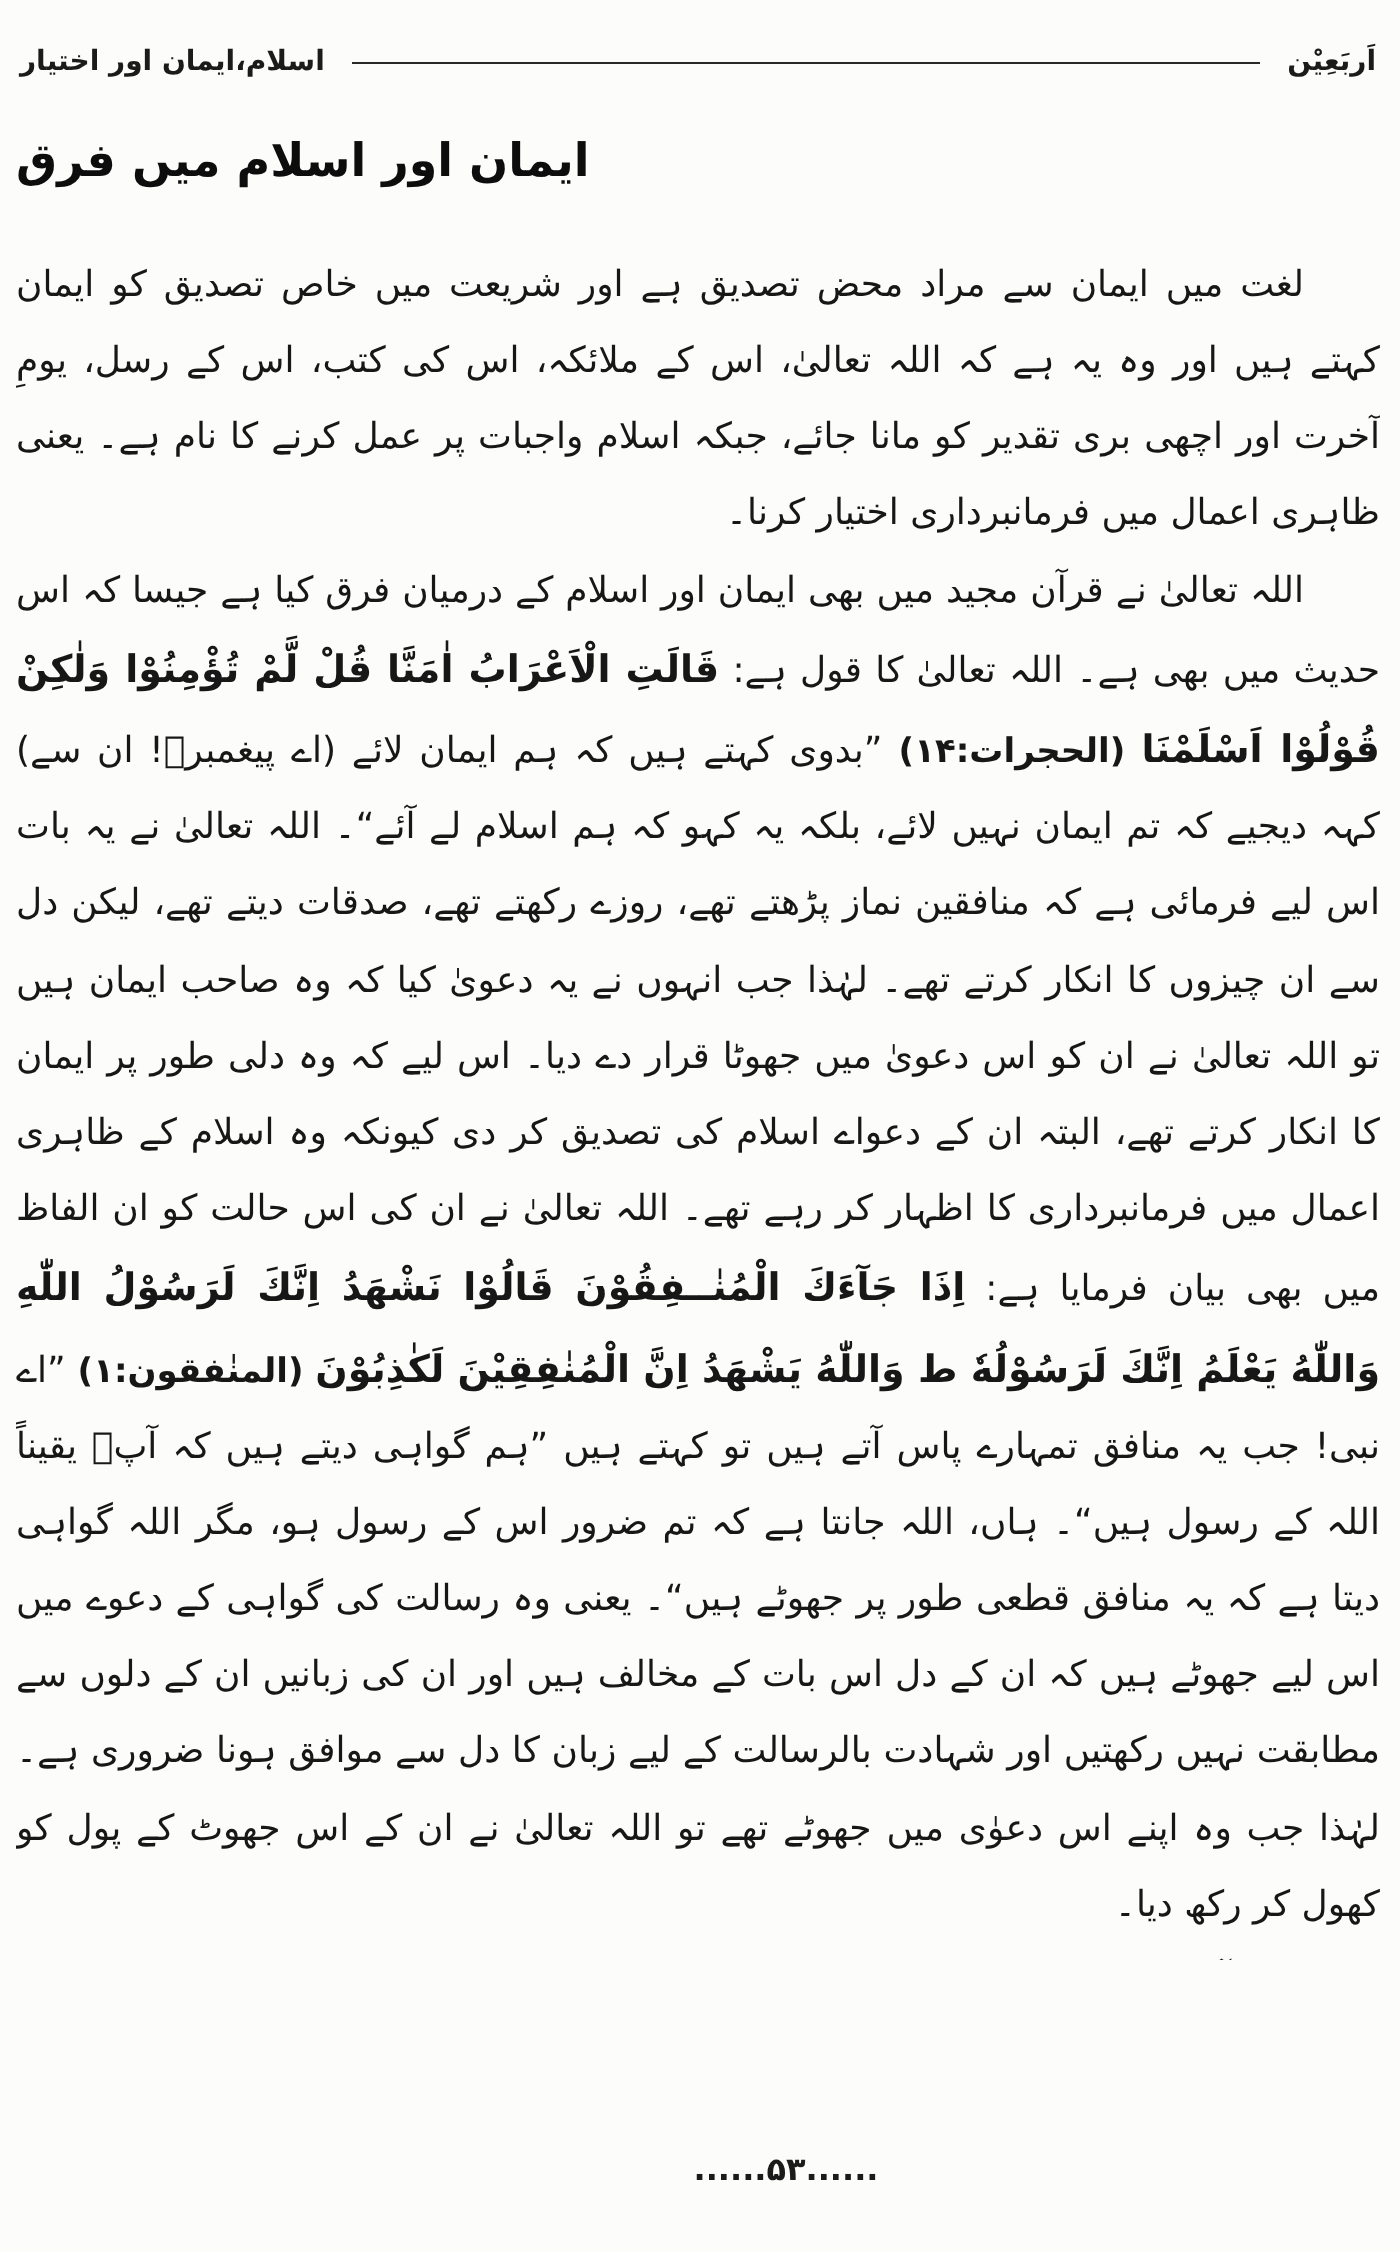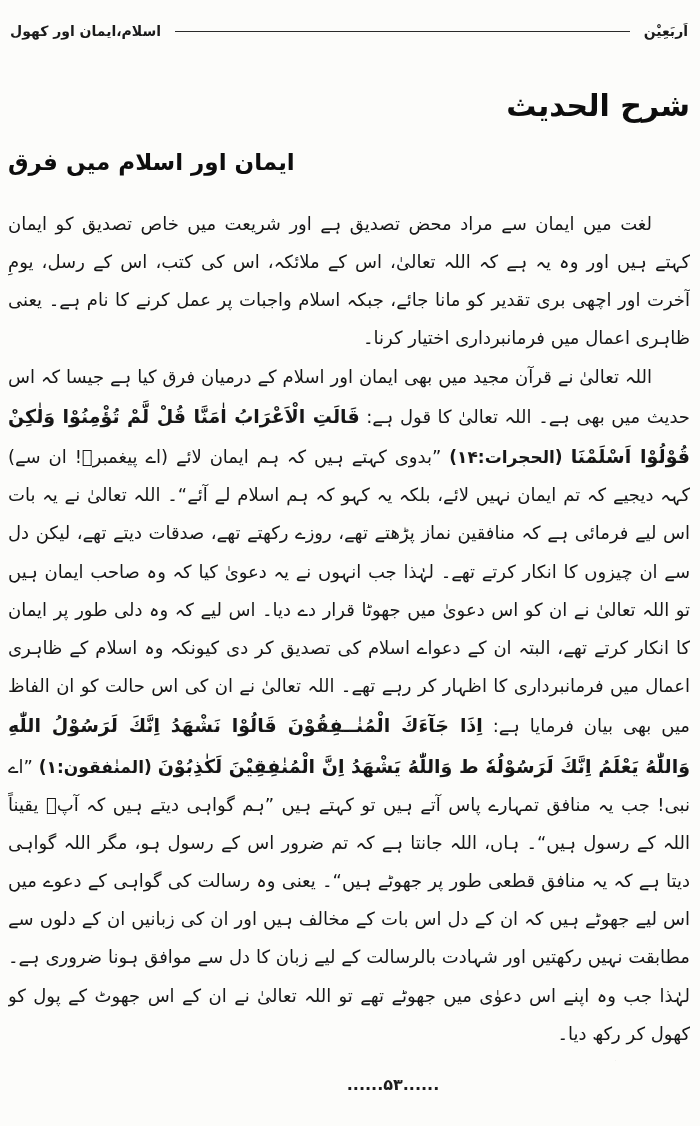--- a/index.html
+++ b/index.html
@@ -88,24 +88,23 @@
   }
 </style>
 </head>
 <body>
 
 <div class="page">
 
   <header class="running-header">
     <span class="hdr-text">اَربَعِيْن</span>
     <span class="header-rule"></span>
-    <span class="hdr-text">اسلام،ایمان اور کھول</span>
+    <span class="hdr-text">اسلام،ایمان اور اختیار</span>
   </header>
 
-  <h1 class="section-title">شرح الحدیث</h1>
 
   <h2 class="subsection-title">ایمان اور اسلام میں فرق</h2>
 
   <div class="body-text">
 
     <p class="para indent"><span>لغت میں ایمان سے مراد محض تصدیق ہے اور شریعت میں خاص تصدیق کو ایمان کہتے ہیں اور وہ یہ ہے کہ اللہ تعالیٰ، اس کے ملائکہ، اس کی کتب، اس کے رسل، یومِ آخرت اور اچھی بری تقدیر کو مانا جائے، جبکہ اسلام واجبات پر عمل کرنے کا نام ہے۔ یعنی ظاہری اعمال میں فرمانبرداری اختیار کرنا۔</span></p>
 
     <p class="para indent"><span>اللہ تعالیٰ نے قرآن مجید میں بھی ایمان اور اسلام کے درمیان فرق کیا ہے جیسا کہ اس حدیث میں بھی ہے۔ اللہ تعالیٰ کا قول ہے: </span><span class="arabic">قَالَتِ الْاَعْرَابُ اٰمَنَّا قُلْ لَّمْ تُؤْمِنُوْا وَلٰكِنْ قُوْلُوْا اَسْلَمْنَا</span><span class="cite"> (الحجرات:۱۴) </span><span>”بدوی کہتے ہیں کہ ہم ایمان لائے (اے پیغمبرؐ! ان سے) کہہ دیجیے کہ تم ایمان نہیں لائے، بلکہ یہ کہو کہ ہم اسلام لے آئے“۔ اللہ تعالیٰ نے یہ بات اس لیے فرمائی ہے کہ منافقین نماز پڑھتے تھے، روزے رکھتے تھے، صدقات دیتے تھے، لیکن دل سے ان چیزوں کا انکار کرتے تھے۔ لہٰذا جب انہوں نے یہ دعویٰ کیا کہ وہ صاحب ایمان ہیں تو اللہ تعالیٰ نے ان کو اس دعویٰ میں جھوٹا قرار دے دیا۔ اس لیے کہ وہ دلی طور پر ایمان کا انکار کرتے تھے، البتہ ان کے دعواے اسلام کی تصدیق کر دی کیونکہ وہ اسلام کے ظاہری اعمال میں فرمانبرداری کا اظہار کر رہے تھے۔ اللہ تعالیٰ نے ان کی اس حالت کو ان الفاظ میں بھی بیان فرمایا ہے: </span><span class="arabic">اِذَا جَآءَكَ الْمُنٰــفِقُوْنَ قَالُوْا نَشْهَدُ اِنَّكَ لَرَسُوْلُ اللّٰهِ وَاللّٰهُ يَعْلَمُ اِنَّكَ لَرَسُوْلُهٗ ط وَاللّٰهُ يَشْهَدُ اِنَّ الْمُنٰفِقِيْنَ لَكٰذِبُوْنَ</span><span class="cite"> (المنٰفقون:۱) </span><span>”اے نبی! جب یہ منافق تمہارے پاس آتے ہیں تو کہتے ہیں ”ہم گواہی دیتے ہیں کہ آپؐ یقیناً اللہ کے رسول ہیں“۔ ہاں، اللہ جانتا ہے کہ تم ضرور اس کے رسول ہو، مگر اللہ گواہی دیتا ہے کہ یہ منافق قطعی طور پر جھوٹے ہیں“۔ یعنی وہ رسالت کی گواہی کے دعوے میں اس لیے جھوٹے ہیں کہ ان کے دل اس بات کے مخالف ہیں اور ان کی زبانیں ان کے دلوں سے مطابقت نہیں رکھتیں اور شہادت بالرسالت کے لیے زبان کا دل سے موافق ہونا ضروری ہے۔ لہٰذا جب وہ اپنے اس دعوٰی میں جھوٹے تھے تو اللہ تعالیٰ نے ان کے اس جھوٹ کے پول کو کھول کر رکھ دیا۔</span></p>
 
     <p class="para indent"><span>جب آدمی کے 'اسلام' کے صحیح ہونے کی شرط 'ایمان' ٹھہری تو اللہ تعالیٰ نے اس زمرے سے ان لوگوں کو الگ کر کے بیان کر دیا جو مومن بھی ہیں اور مسلم بھی۔ اللہ تعالیٰ نے فرمایا ہے:</span></p>

